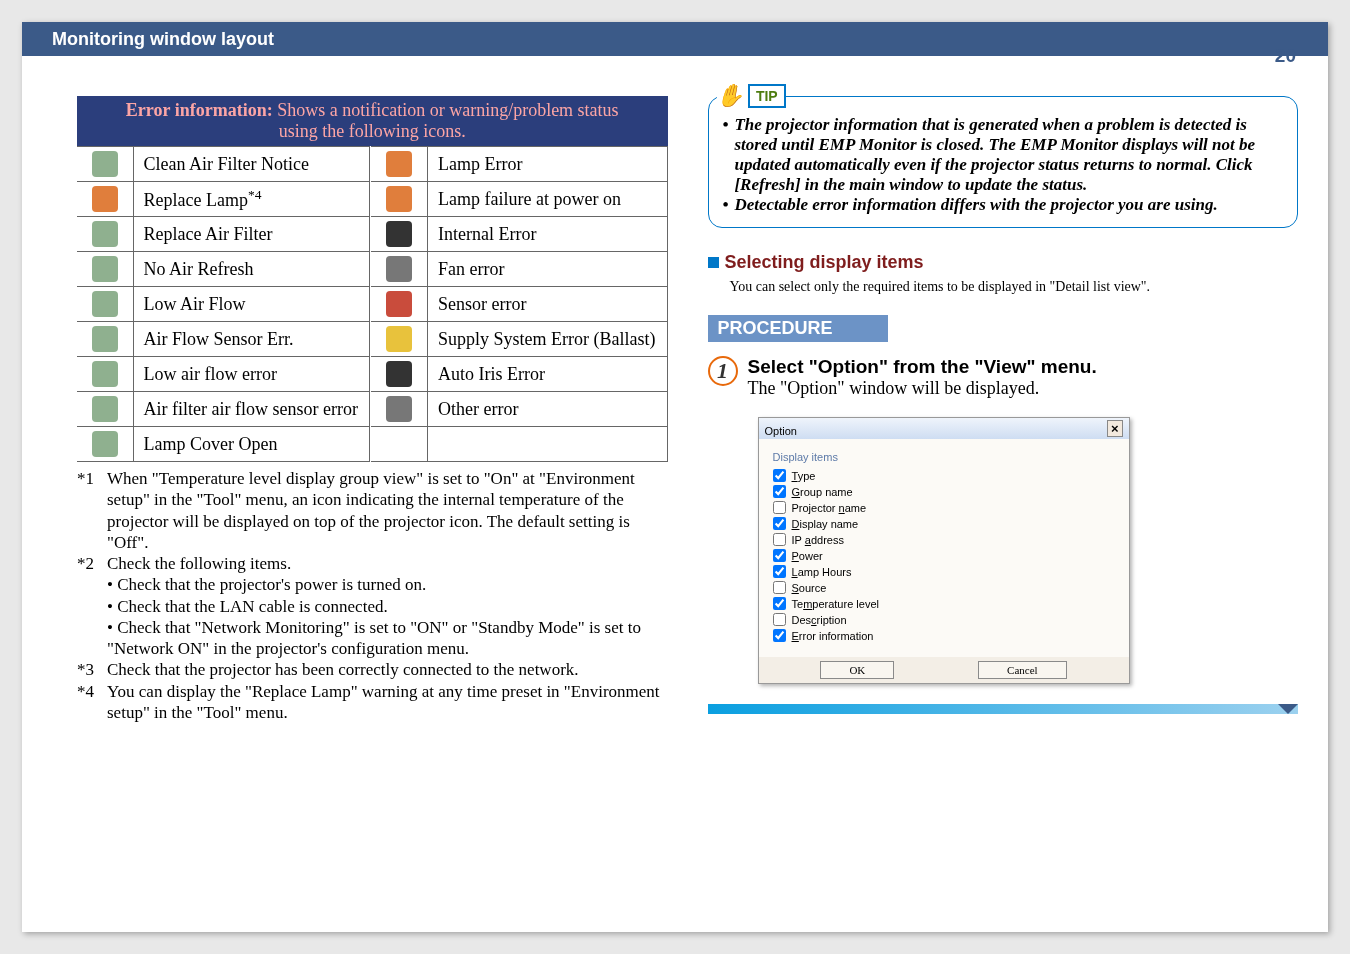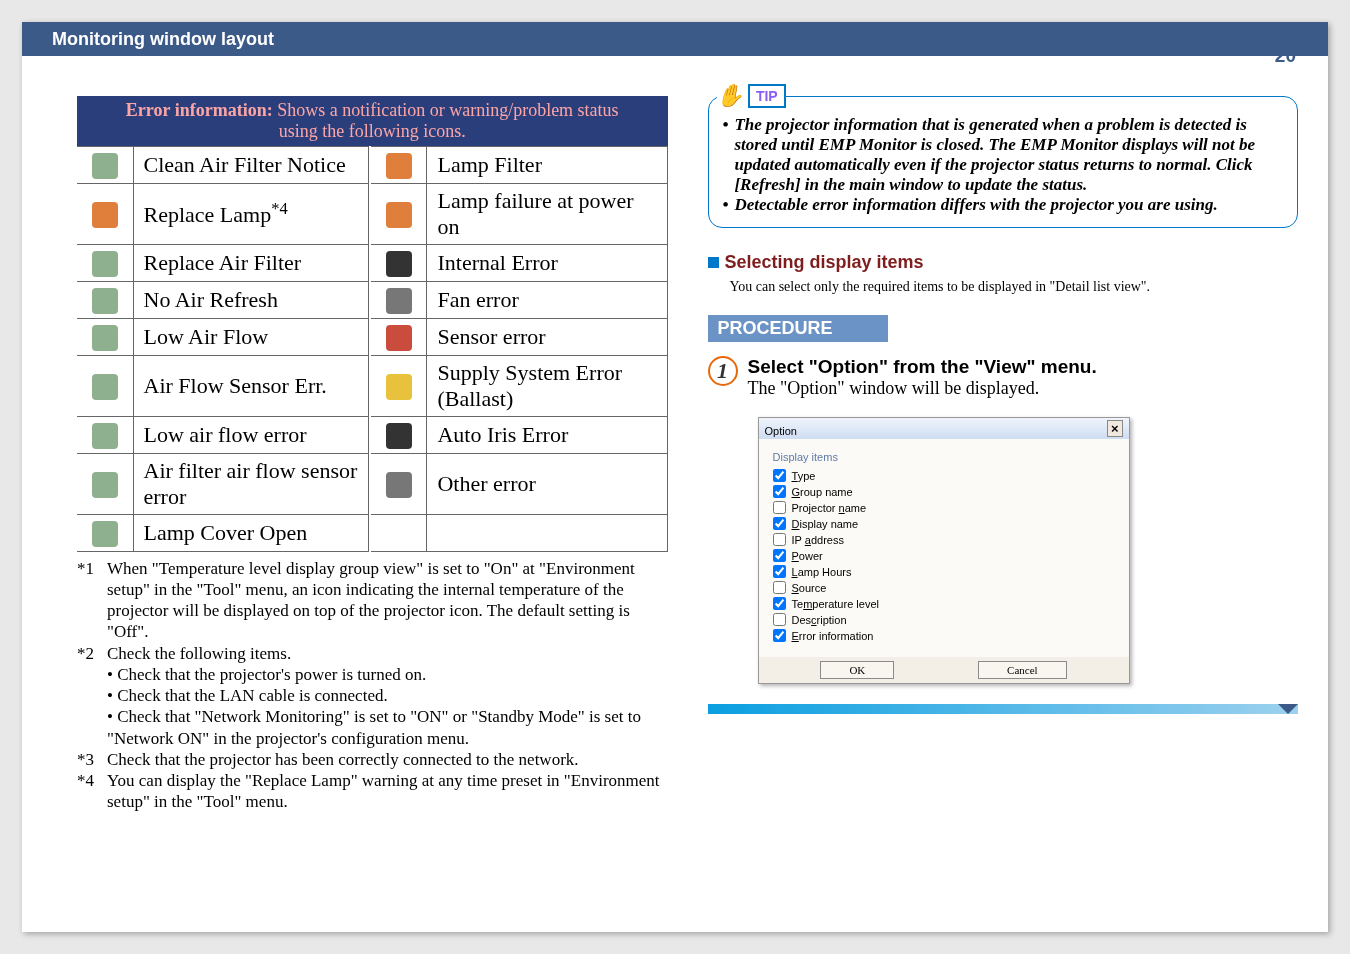--- a/index.html
+++ b/index.html
@@ -14,40 +14,40 @@
            font-weight:bold; font-size:18px; height:34px; line-height:34px;
            padding-left:30px; }
     .pgnum { position:absolute; top:23px; right:32px; color:#3B5A88;
              font:bold 19px Arial; }
     .body { display:flex; gap:40px; padding:40px 30px 20px 55px; }
     .col { flex:1; }
     
     .err-head { background:#2B3E7C; color:#fca5a5; text-align:center;
                 font-size:18px; padding:4px 6px; }
     .err-head b { font-weight:bold; }
-    table.err { border-collapse:collapse; width:100%; font-size:22px; }
+    table.err { border-collapse:collapse; width:100%; font-size:18px; }
     table.err td { border:1px solid #666; padding:4px 10px; }
     .icell { width:56px; text-align:center; padding:4px 2px !important;
              border-left:none !important; }
     .gap { width:2px; border:none !important; padding:0 !important; }
     .ic { display:inline-block; width:26px; height:26px; border-radius:4px;
           vertical-align:middle; }
     .sup { font-size:.75em; vertical-align:super; }
     .notes { font-size:17px; line-height:1.25; margin-top:6px; }
     .notes .ln { display:flex; }
     .notes .tag { width:30px; flex:0 0 30px; }
     .notes .in2 { padding-left:30px; }
     
     .tipwrap { border:1px solid #0077C8; border-radius:14px; padding:18px 14px 12px;
                position:relative; font-style:italic; font-weight:bold;
                font-size:17px; }
     .tipbadge { position:absolute; top:-14px; left:8px; display:flex;
                 align-items:center; gap:4px; background:#fff; }
     .tipicon { color:#0077C8; font-size:22px; }
-    .tipbox { border:2px solid #0077C8; color:#8b5cf6;
+    .tipbox { border:2px solid #0077C8; color:#4d7c0f;
               font:bold 14px Arial; padding:2px 6px; font-style:normal; }
     .tipwrap ul { list-style:none; }
     .tipwrap li { display:flex; gap:6px; }
     .tipwrap li::before { content:"•"; }
     .sq { display:inline-block; width:11px; height:11px; background:#0077C8;
           margin-right:6px; }
     .sect { font:bold 18px Arial; color:#7f1d1d; }
     .para { font-size:14px; margin:6px 0 20px 22px; }
     .proc { background:#6C93C6; color:#fff; font:bold 18px Arial;
             padding:3px 10px; width:180px; }
@@ -93,21 +93,21 @@
         <b>Error information:</b><span> Shows a notification or warning/problem status </span><br>
         <span>using the following icons.</span>
       </div>
       <table class="err">
         <tbody id="err-tbody">
             <tr>
               <td class="icell" style="border-left:none"><span class="ic" style="background:#8FB08F"></span></td>
               <td>Clean Air Filter Notice</td>
               <td class="gap"></td>
               <td class="icell"><span class="ic" style="background:#E07E3C"></span></td>
-              <td>Lamp Filter</td>
+              <td>Lamp Error</td>
             </tr>
             <tr>
               <td class="icell" style="border-left:none"><span class="ic" style="background:#E07E3C"></span></td>
               <td>Replace Lamp<span class="sup">*4</span></td>
               <td class="gap"></td>
               <td class="icell"><span class="ic" style="background:#E07E3C"></span></td>
               <td>Lamp failure at power on</td>
             </tr>
             <tr>
               <td class="icell" style="border-left:none"><span class="ic" style="background:#8FB08F"></span></td>

